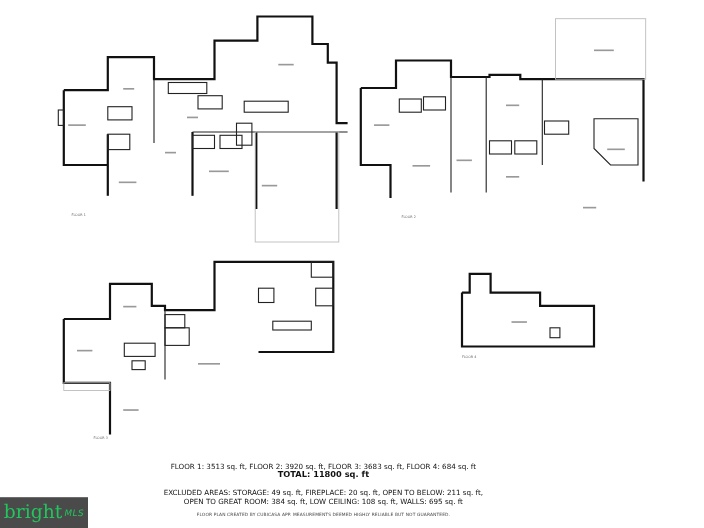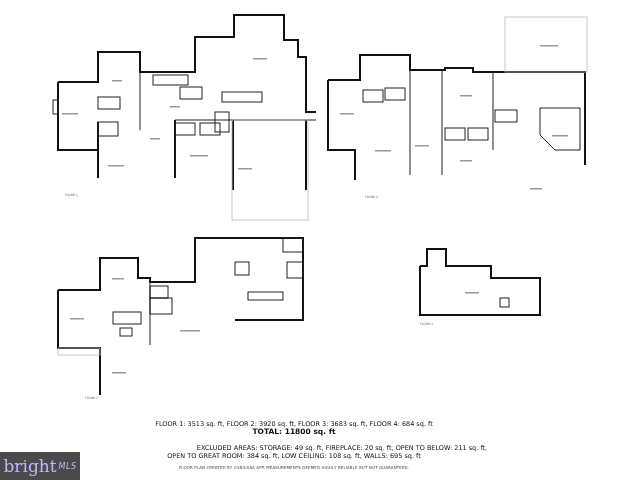--- a/index.html
+++ b/index.html
@@ -5,23 +5,23 @@
   html,body{margin:0;padding:0;background:#fff;}
   body{width:640px;height:480px;position:relative;overflow:hidden;font-family:"DejaVu Sans",sans-serif;}
   svg.plan{position:absolute;left:0;top:0;}
   .w{stroke:#111;stroke-width:2;fill:none;}
   .t{stroke:#222;stroke-width:1;fill:none;}
   .l{stroke:#bbb;stroke-width:0.8;fill:none;}
   .lbl{fill:#999;}
   .summary{position:absolute;left:0;width:588px;text-align:center;color:#111;}
   .total{top:427px;font-size:7.5px;font-weight:bold;}
   .line{font-size:6.5px;line-height:8px;}
-  .l1{top:420px;} .l2{top:444px;padding-left:48px;} .l3{top:452px;}
+  .l1{top:420px;} .l2{top:444px;} .l3{top:452px;}
   .disclaimer{top:465px;font-size:4px;color:#444;letter-spacing:0.1px;}
-  .logo{position:absolute;left:0;top:452px;width:80px;height:28px;background:#4a4a4a;color:#c4b5fd;
+  .logo{position:absolute;left:0;top:452px;width:80px;height:28px;background:#4a4a4a;color:#22c55e;
         display:flex;align-items:center;justify-content:center;gap:2px;}
   .logo .b{font-family:"DejaVu Serif",serif;font-size:17px;}
   .logo .m{font-size:8px;letter-spacing:0.5px;font-style:italic;}
   .flabel{position:absolute;font-size:3px;color:#666;}
 </style>
 </head>
 <body>
 
 <svg class="plan" width="640" height="425" viewBox="0 0 640 425">
 

